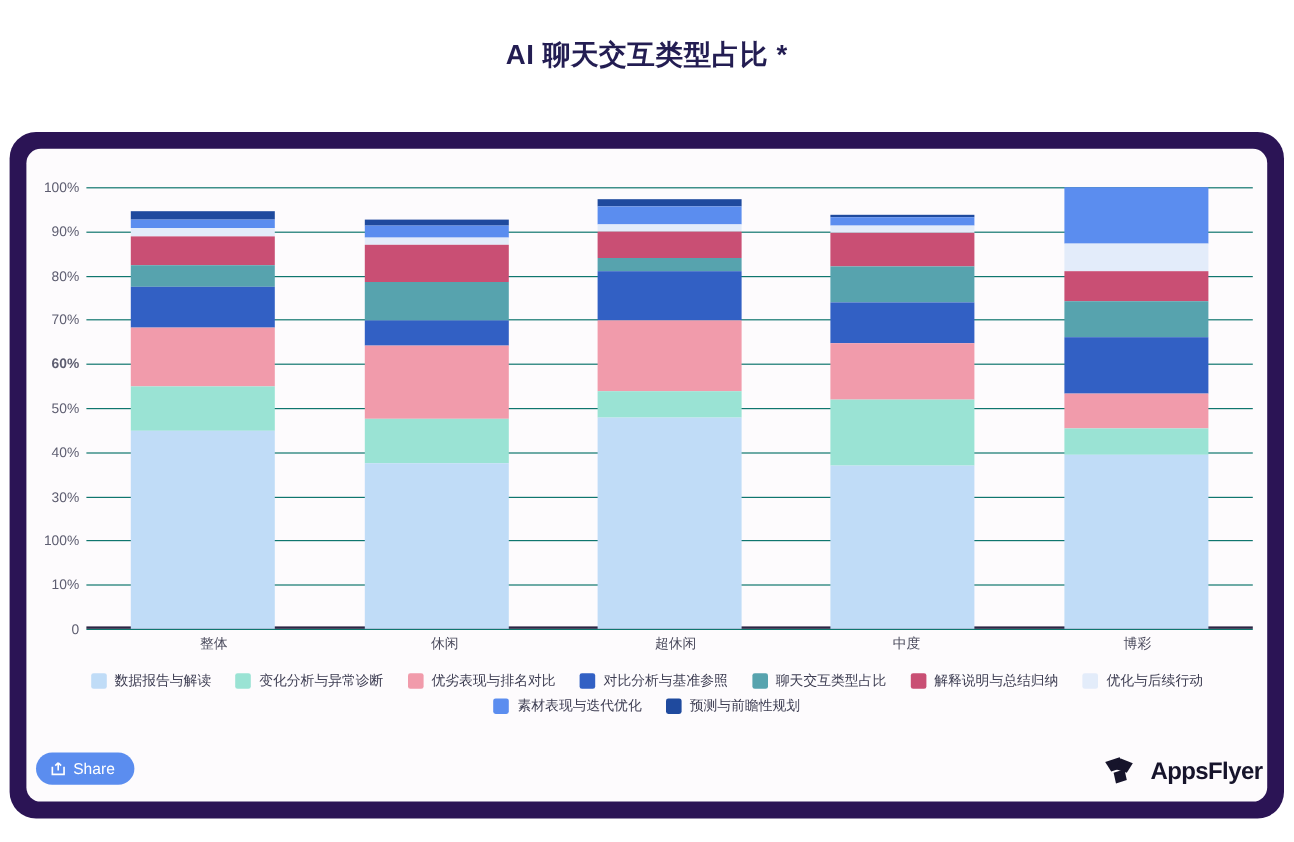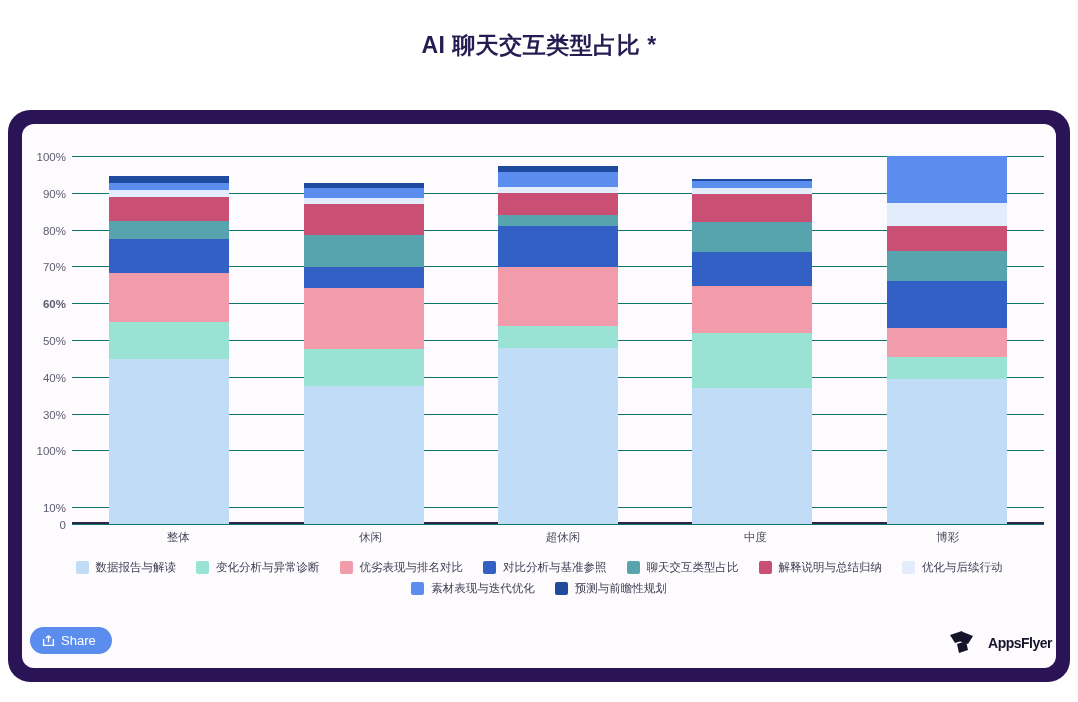--- a/index.html
+++ b/index.html
@@ -129,40 +129,40 @@
     border: none;
     cursor: pointer;
   }
   #share-icon { width: 13px; height: 13px; display: block; }
   #brand {
     position: absolute;
     right: 4px; bottom: 12px;
     display: flex; align-items: center; gap: 7px;
   }
   #brand-name {
-    font-size: 14px;
+    font-size: 20px;
     font-weight: bold;
     color: #16142b;
     letter-spacing: -0.5px;
   }
 </style>
 </head>
 <body>
 
 <div id="page-title">AI 聊天交互类型占比 *</div>
 
 <div id="card">
   <div id="inner">
 
     <div id="plot-area">
       <div id="grid">
           <div class="gridline" style="top: 100%;">
             <span class="ytick">0</span>
           </div>
-          <div class="gridline" style="top: 90%; margin-top: 20px;">
+          <div class="gridline" style="top: 90%;">
             <span class="ytick">10%</span>
           </div>
           <div class="gridline" style="top: 80%;">
             <span class="ytick">100%</span>
           </div>
           <div class="gridline" style="top: 70%;">
             <span class="ytick">30%</span>
           </div>
           <div class="gridline" style="top: 60%;">
             <span class="ytick">40%</span>

